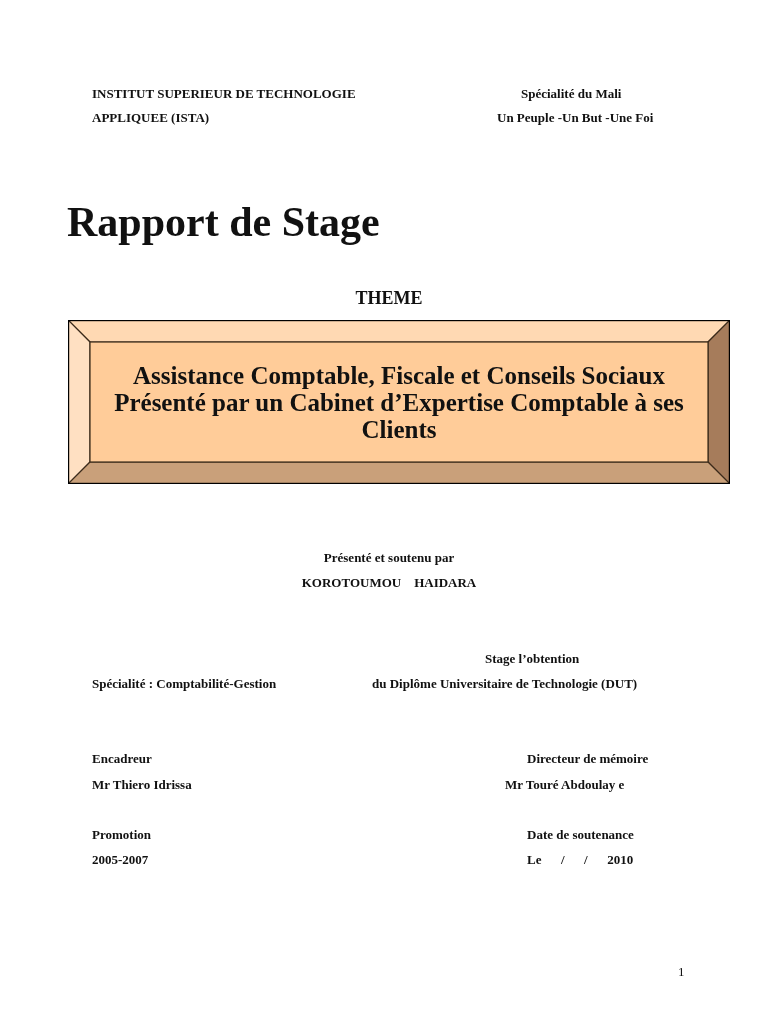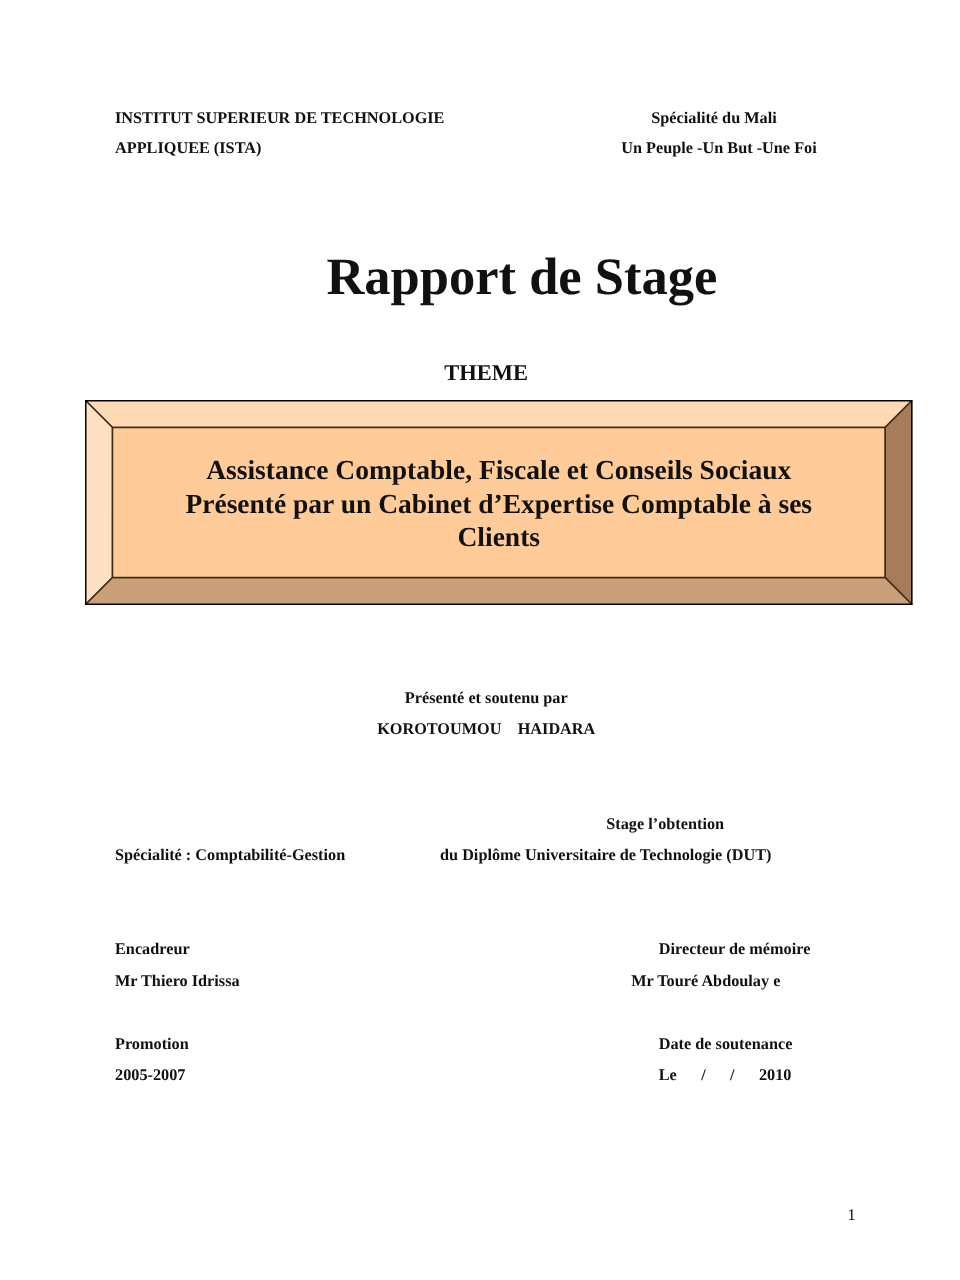--- a/index.html
+++ b/index.html
@@ -1,26 +1,26 @@
 <!DOCTYPE html>
 <html><head>
 <meta charset="utf-8">
 <style>
   html, body { margin:0; padding:0; }
   body { width:768px; height:1024px; background:#ffffff; position:relative; overflow:hidden;
          font-family:"Liberation Serif", "DejaVu Serif", serif; color:#111; }
   .abs { position:absolute; white-space:nowrap; }
   .sm { font-size:13px; font-weight:bold; }
-  .title { font-size:42px; font-weight:bold; left:0; width:768px; text-align:center; top:198px; padding-left:67px; box-sizing:border-box;}
+  .title { font-size:42px; font-weight:bold; left:0; width:768px; top:198px; padding-left:67px; box-sizing:border-box;}
   .theme { font-size:18px; font-weight:bold; left:0; width:778px; text-align:center; top:288px; }
   .frame { position:absolute; left:68px; top:320px; width:662px; height:164px; }
   .frame svg { position:absolute; left:0; top:0; }
   .frame-text { position:absolute; left:22px; top:24px; width:618px; height:116px;
                 display:flex; flex-direction:column; justify-content:center; align-items:center;
-                text-align:center; font-size:22px; font-weight:bold; line-height:27px; }
+                text-align:center; font-size:25px; font-weight:bold; line-height:27px; }
   .center { left:0; width:778px; text-align:center; }
 </style>
 </head>
 <body>
 
 <div class="abs sm" style="left:92px; top:86px;">INSTITUT SUPERIEUR DE TECHNOLOGIE</div>
 <div class="abs sm" style="left:92px; top:110px;">APPLIQUEE (ISTA)</div>
 <div class="abs sm" style="left:521px; top:86px;">Spécialité du Mali</div>
 <div class="abs sm" style="left:497px; top:110px;text-align:right;">Un Peuple -Un But -Une Foi</div>
 
@@ -41,21 +41,21 @@
     <div>Présenté par un Cabinet d’Expertise Comptable à ses</div>
     <div>Clients</div>
   </div>
 </div>
 
 <div class="abs sm center" style="top:550px;">Présenté et soutenu par</div>
 <div class="abs sm center" style="top:575px; white-space:pre;">KOROTOUMOU    HAIDARA</div>
 
 <div class="abs sm" style="left:485px; top:651px;">Stage l’obtention</div>
 <div class="abs sm" style="left:92px; top:676px;">Spécialité : Comptabilité-Gestion</div>
-<div class="abs sm" style="left:352px; top:676px;">du Diplôme Universitaire de Technologie (DUT)</div>
+<div class="abs sm" style="left:372px; top:676px;">du Diplôme Universitaire de Technologie (DUT)</div>
 
 <div class="abs sm" style="left:92px; top:751px;">Encadreur</div>
 <div class="abs sm" style="left:92px; top:777px;">Mr Thiero Idrissa</div>
 <div class="abs sm" style="left:527px; top:751px;">Directeur de mémoire</div>
 <div class="abs sm" style="left:505px; top:777px;">Mr Touré Abdoulay e</div>
 
 <div class="abs sm" style="left:92px; top:827px;">Promotion</div>
 <div class="abs sm" style="left:92px; top:852px;">2005-2007</div>
 <div class="abs sm" style="left:527px; top:827px;">Date de soutenance</div>
 <div class="abs sm" style="left:527px; top:852px; white-space:pre;">Le      /      /      2010</div>

